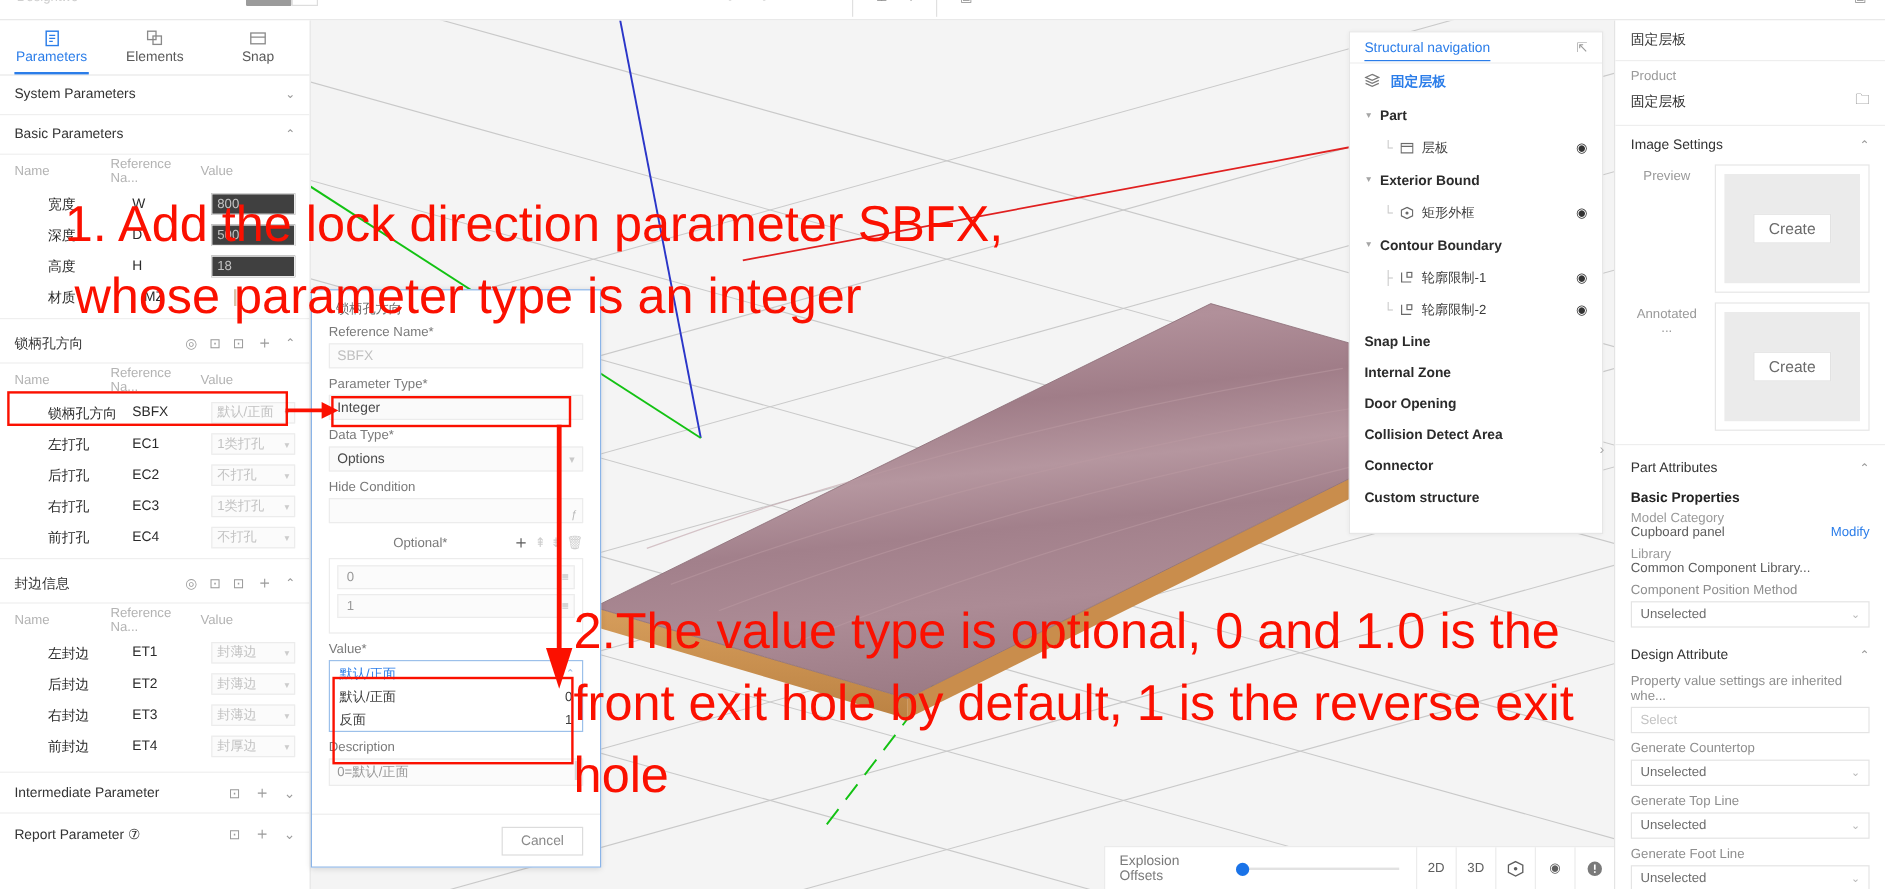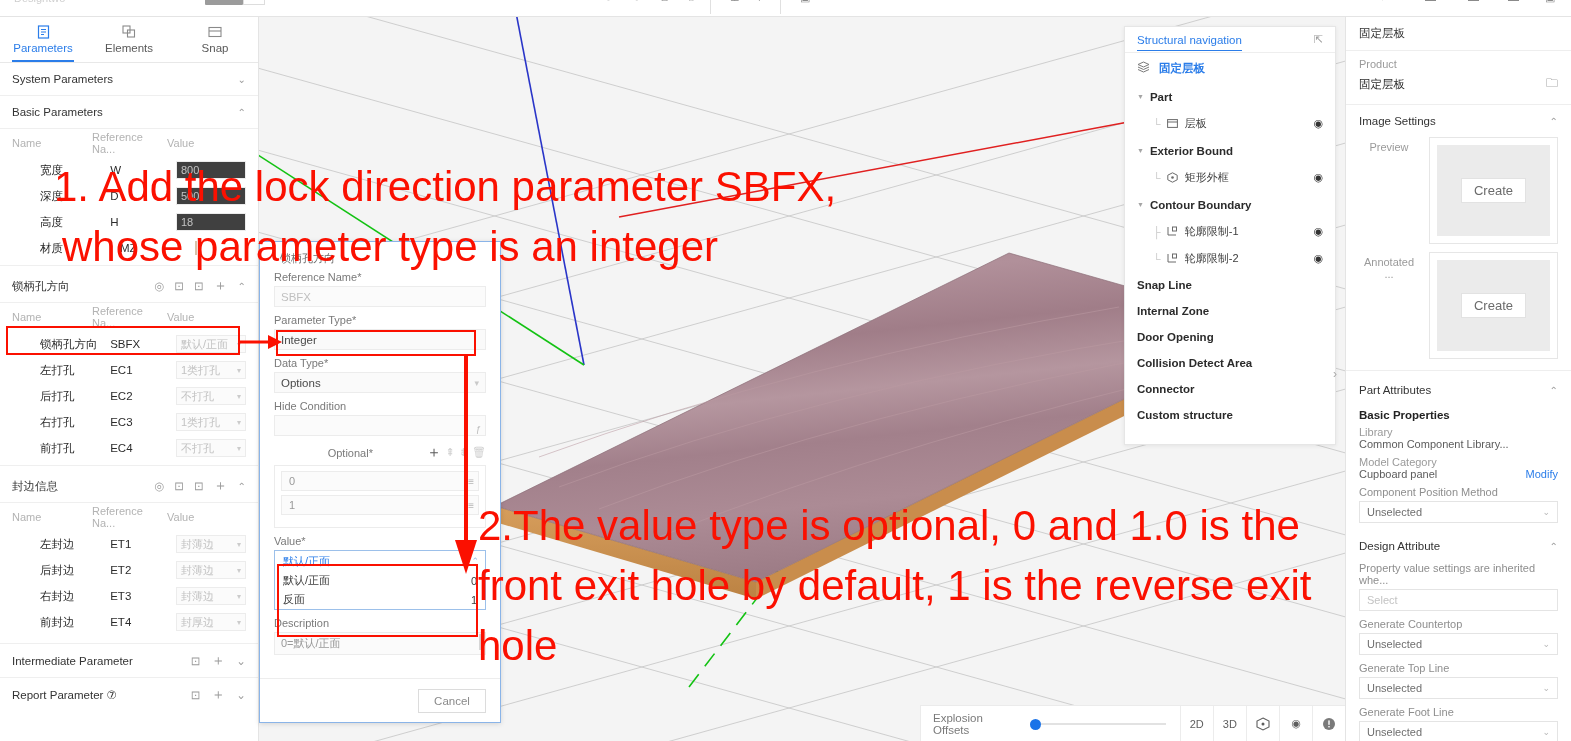--- a/index.html
+++ b/index.html
@@ -825,32 +825,32 @@
     <div class="rp-line"></div>
 
     <div class="rp-sec">
       <span class="t">Part Attributes</span>
       <span class="c">⌃</span>
     </div>
 
     <div class="bp">Basic Properties</div>
 
     <div class="kv">
+      <div class="k">Model Category</div>
+      <div class="vrow">
+        <span class="v">Cupboard panel</span>
+        <span class="mod">Modify</span>
+      </div>
+    </div>
+
+    <div class="kv">
       <div class="k">Library</div>
       <div class="vrow">
           <span class="v">Common Component Library...</span>
         </div>
-    </div>
-
-    <div class="kv">
-      <div class="k">Model Category</div>
-      <div class="vrow">
-        <span class="v">Cupboard panel</span>
-        <span class="mod">Modify</span>
-      </div>
     </div>
 
     <div class="fld">
       <div class="k">Component Position Method</div>
       <div class="selbox">
         <span>Unselected</span>
         <span class="cv">⌄</span>
       </div>
     </div>
 

